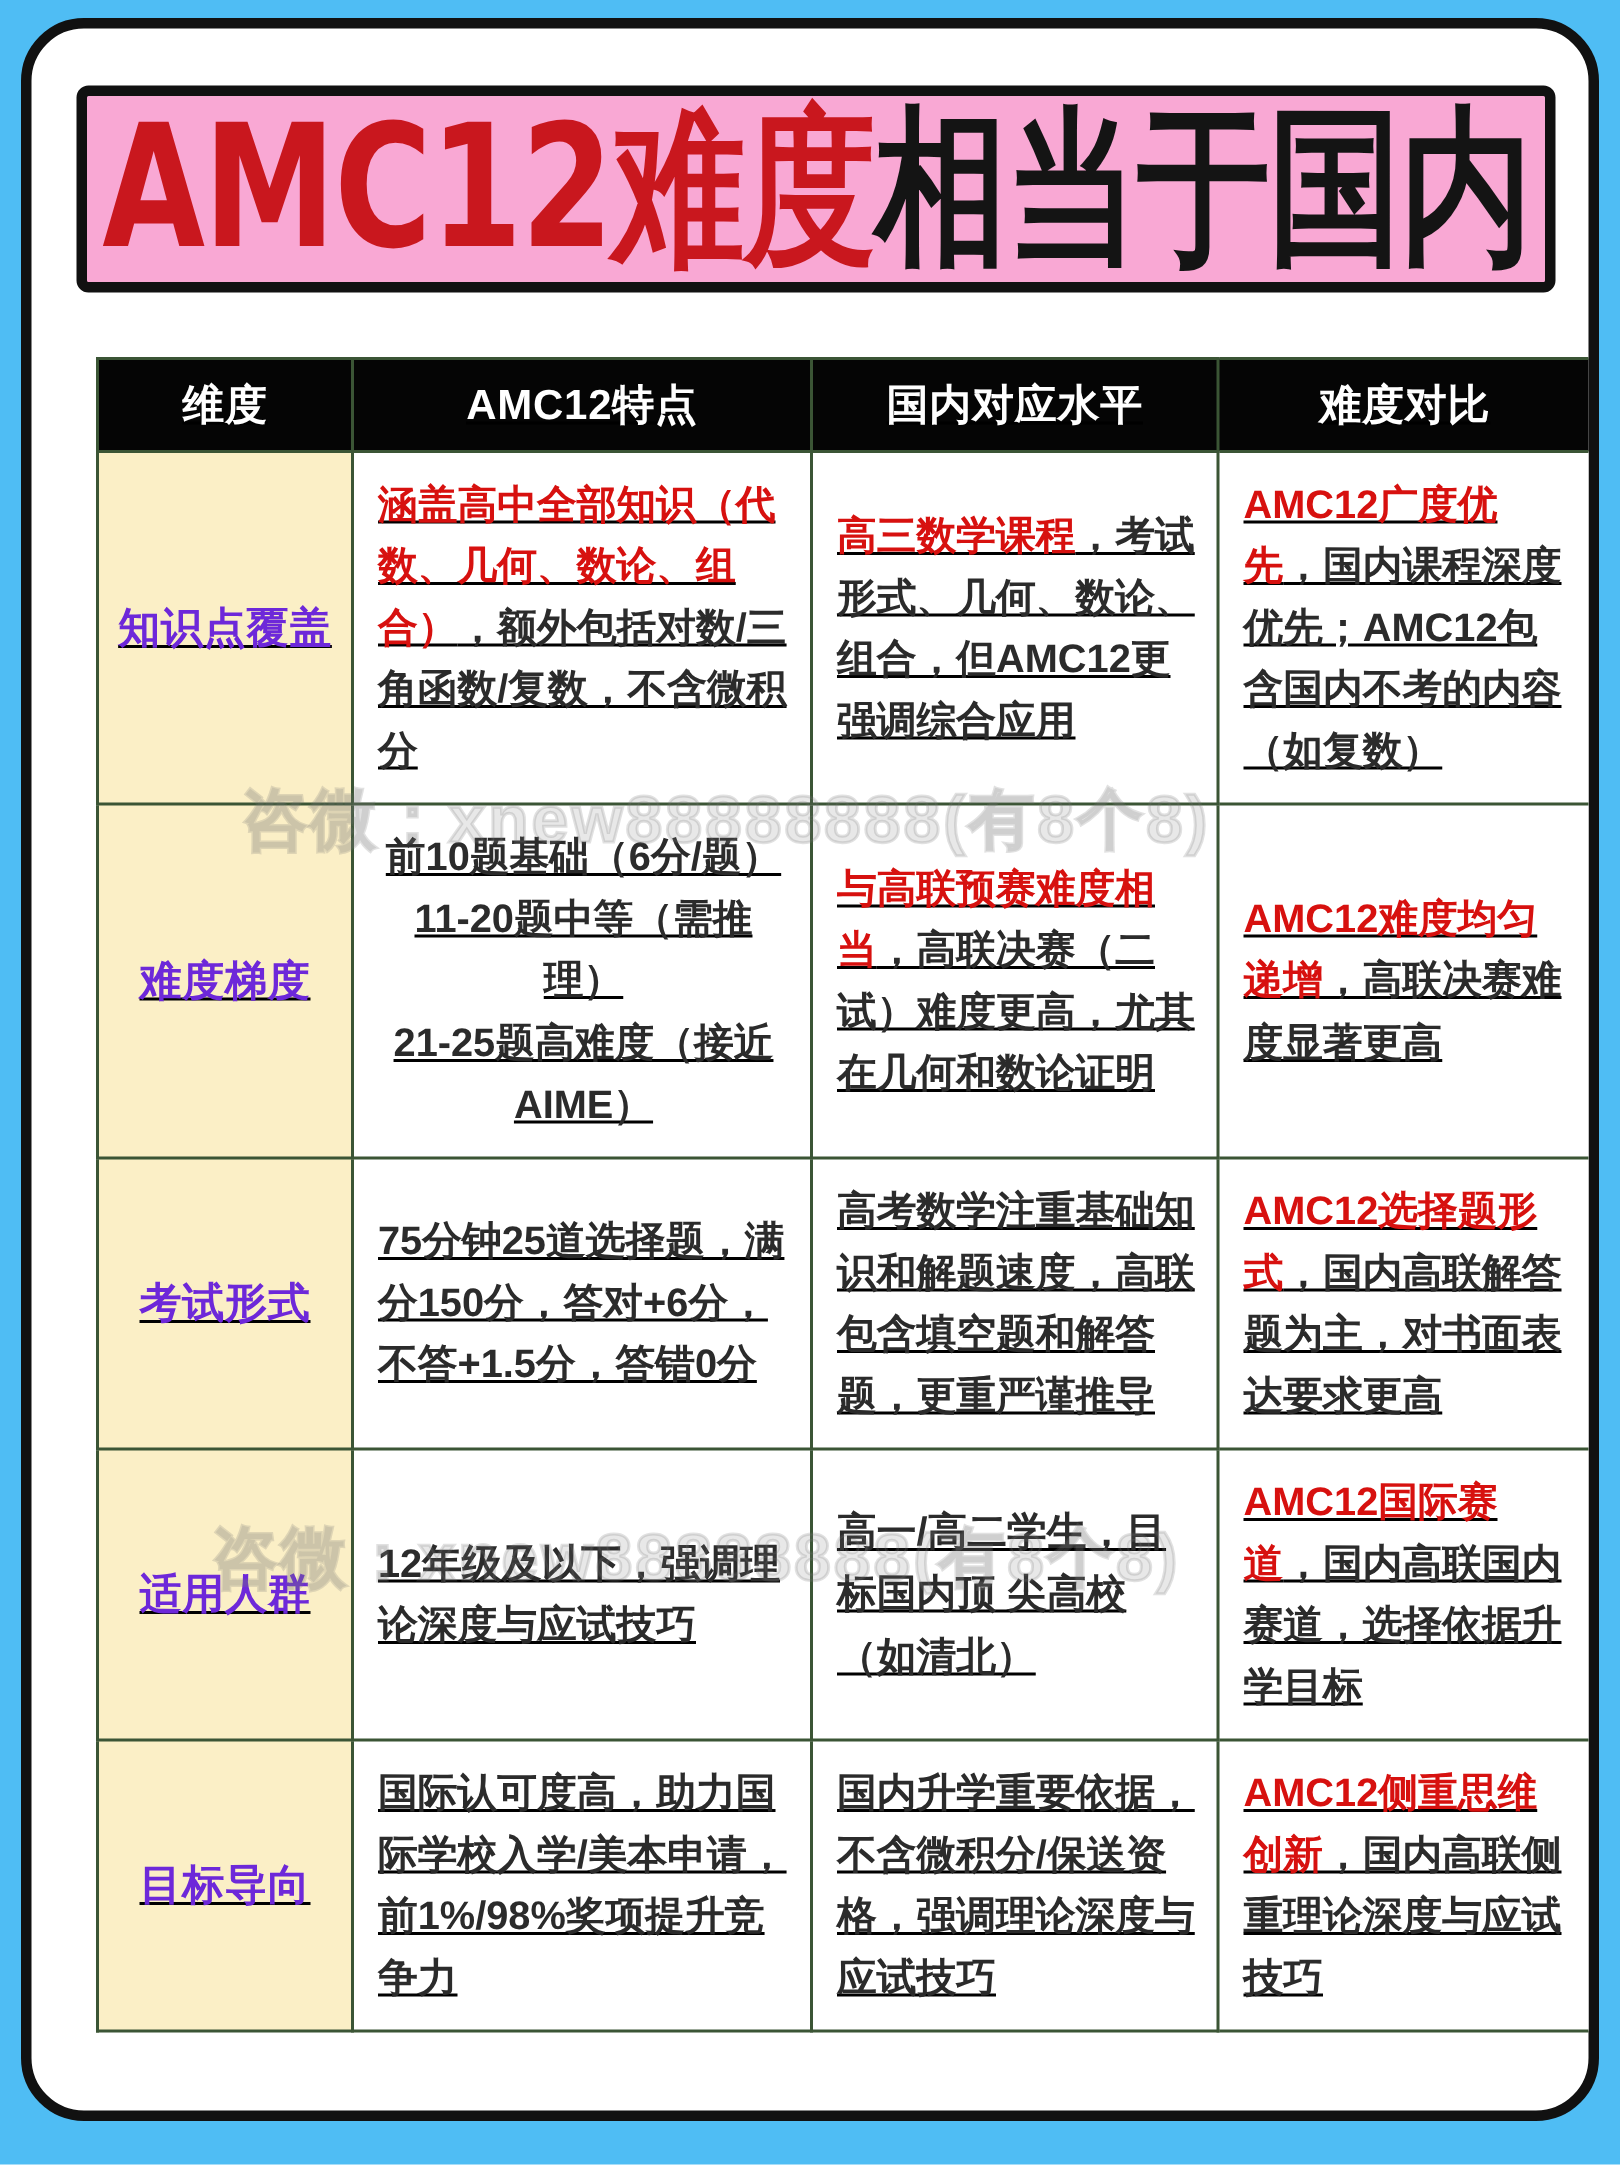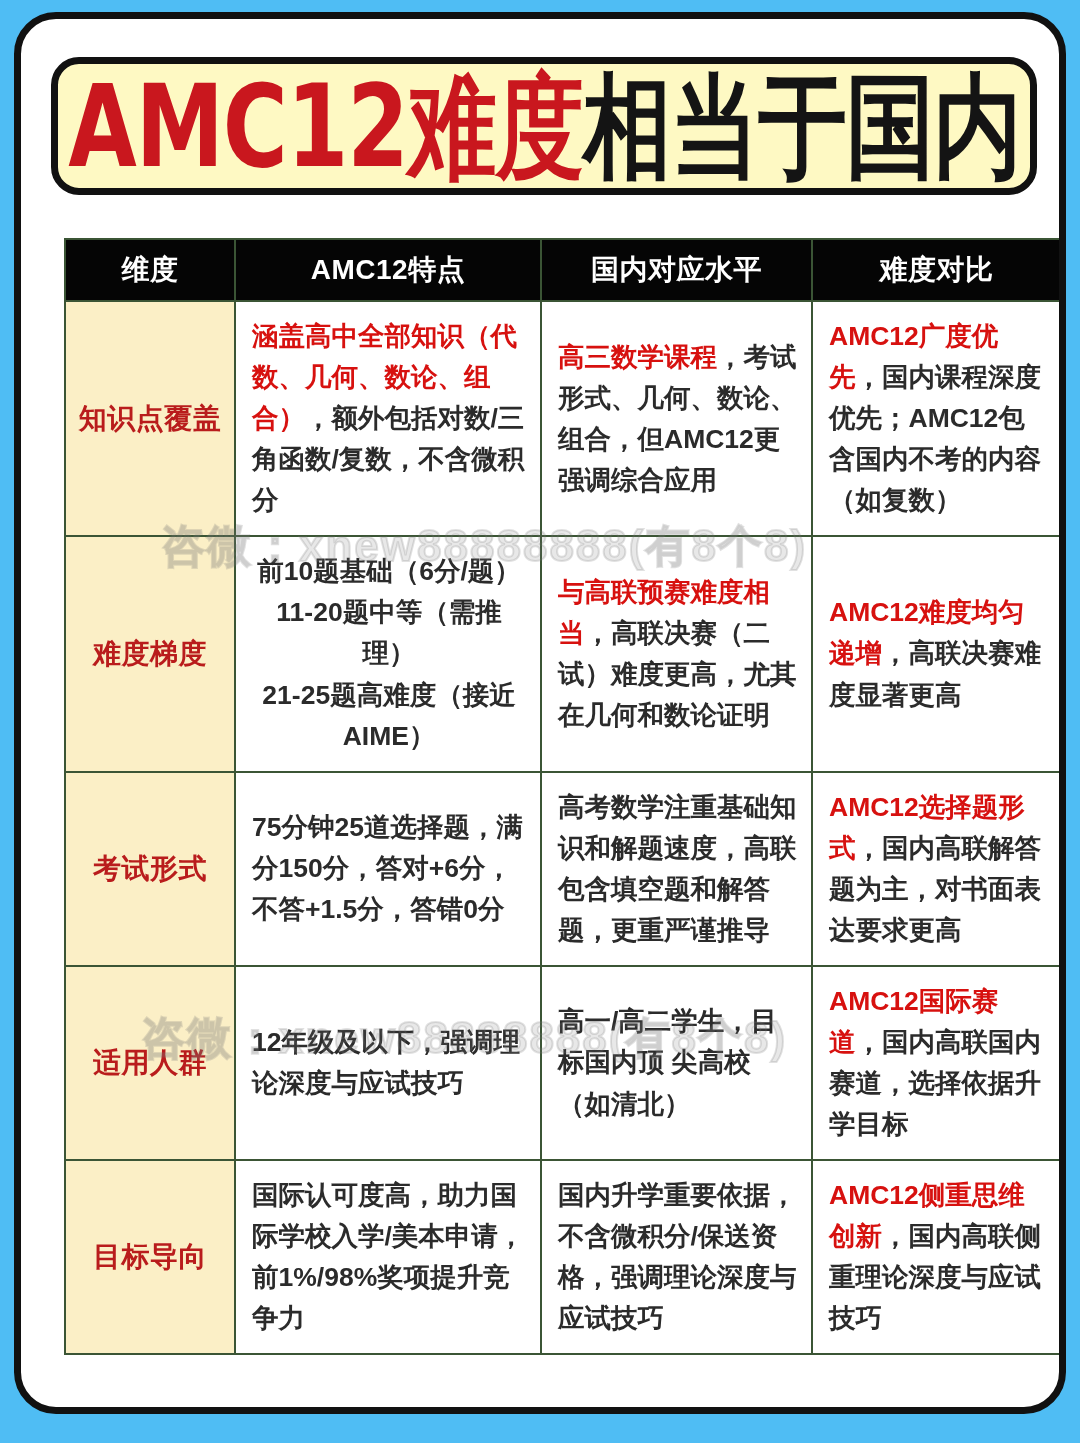--- a/index.html
+++ b/index.html
@@ -27,23 +27,23 @@
     overflow: hidden;
   }
 
   
   .title-banner {
     position: absolute;
     left: 30px;
     top: 38px;
     width: 986px;
     height: 138px;
-    background: #fef9c3;
+    background: #f9a8d4;
     border: 7px solid #111111;
-    border-radius: 28px;
+    border-radius: 8px;
     box-sizing: border-box;
     display: flex;
     align-items: center;
     justify-content: center;
     overflow: hidden;
   }
   .title-text {
     font-size: 86px;
     font-weight: 900;
     letter-spacing: -1px;
@@ -61,39 +61,40 @@
     position: absolute;
     left: 43px;
     top: 219px;
     width: 996px;
     height: 1150px;
   }
   table.cmp {
     width: 100%;
     border-collapse: collapse;
     table-layout: fixed;
+    text-decoration: underline;
   }
   table.cmp th, table.cmp td {
     border: 2px solid #3B5535;
     vertical-align: middle;
     box-sizing: border-box;
   }
   table.cmp thead th {
     background: #050505;
     color: #ffffff;
     font-size: 28px;
     font-weight: 800;
     text-align: center;
     height: 62px;
     padding: 0 4px;
     letter-spacing: 0.5px;
   }
   td.dim-cell {
     background: #FBEFC6;
-    color: #b91c1c;
+    color: #6d28d9;
     font-size: 28px;
     font-weight: 800;
     text-align: center;
     padding: 6px 4px;
     letter-spacing: 0.5px;
   }
   td.body-cell {
     background: #FFFFFF;
     color: #2B2B2B;
     font-size: 26.5px;

